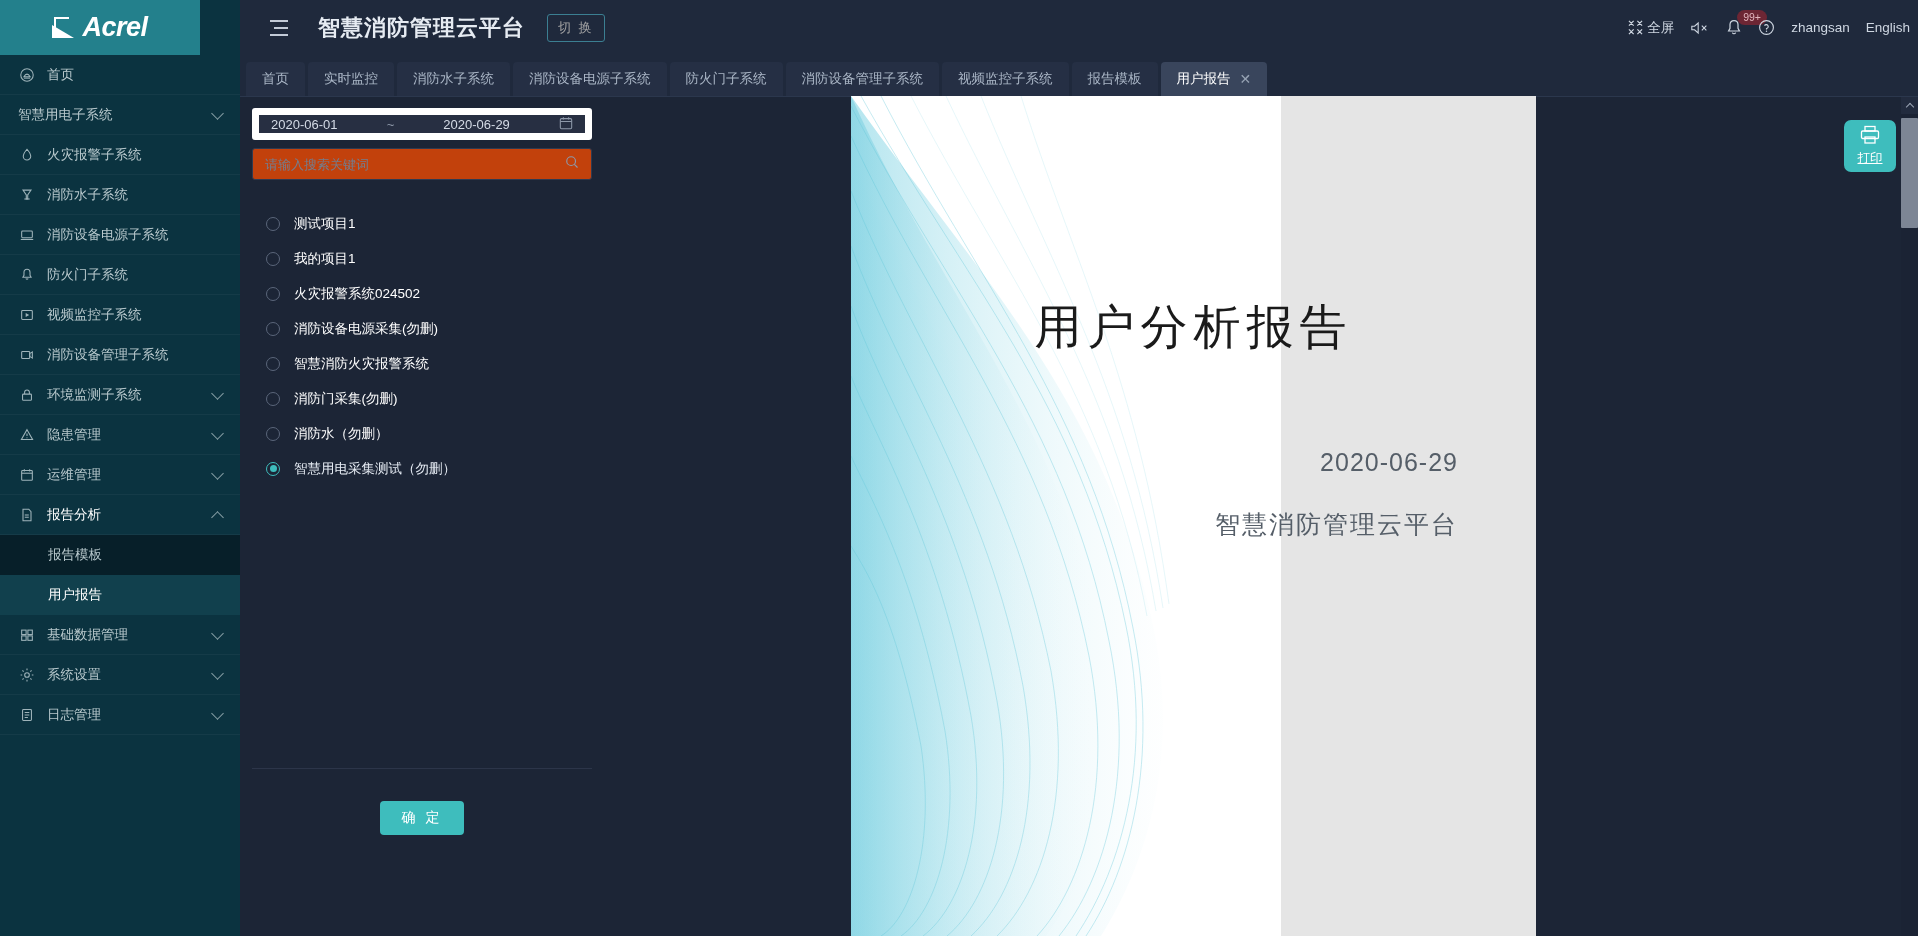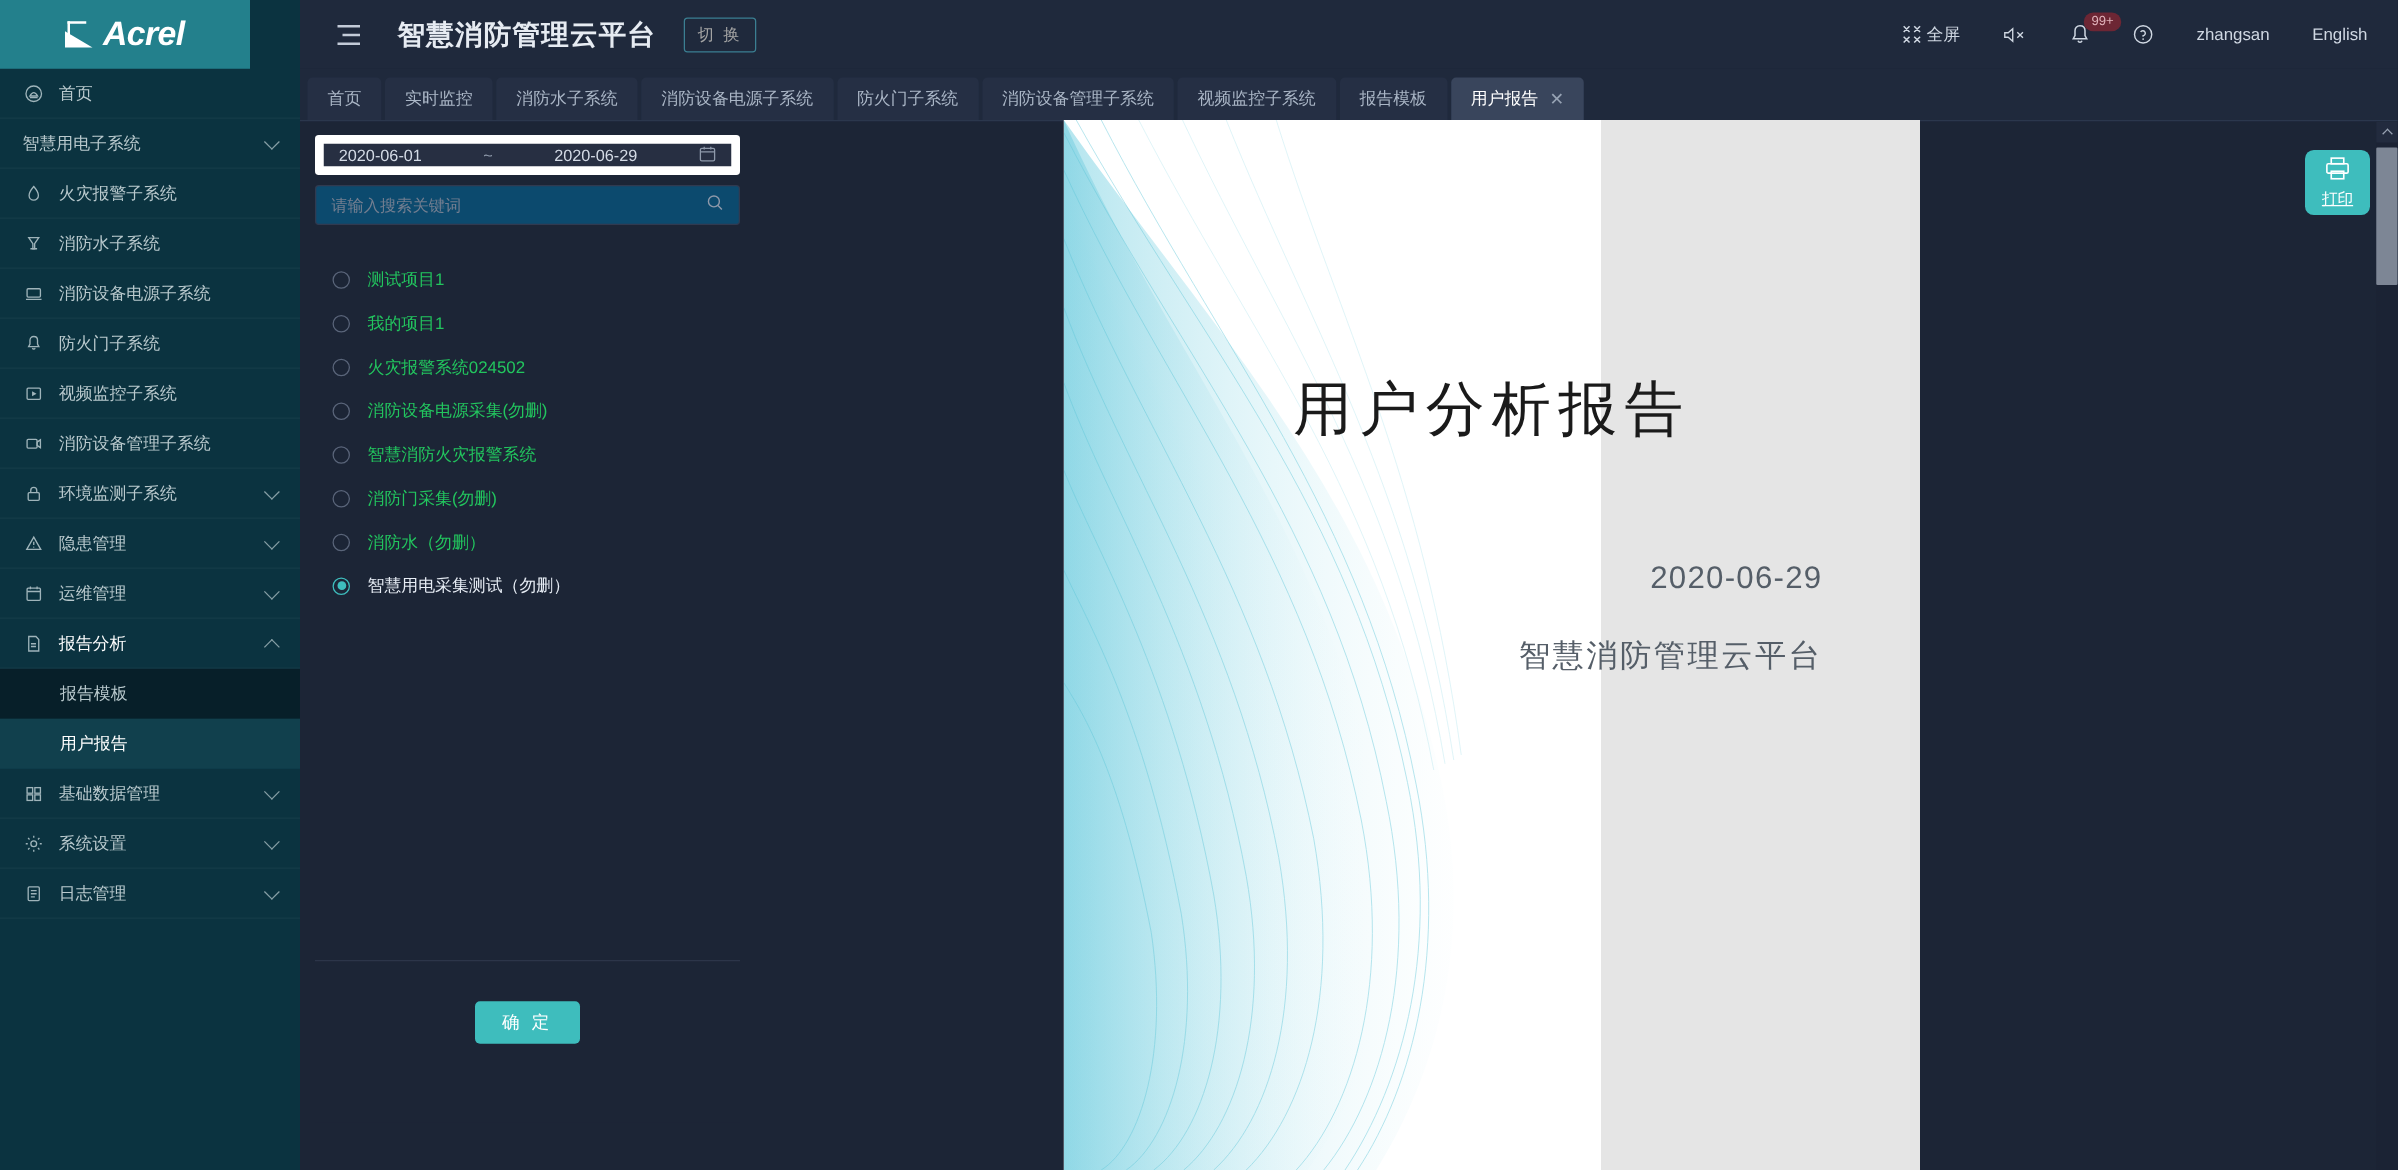--- a/index.html
+++ b/index.html
@@ -89,21 +89,21 @@
     margin-left:26px; color:#e6ebf2;
     font-size:22px; font-weight:bold; letter-spacing:1px;
   }
   #switch-btn {
     margin-left:22px; padding:4px 10px;
     border:1px solid #3b7f92; border-radius:3px;
     color:#a3a3a3; font-size:13px; cursor:pointer; letter-spacing:2px;
   }
   #header-right {
     margin-left:auto; display:flex; 
-    padding-right:24px; gap:34px; color:#cfd7e2; font-size:13.5px;
+    padding-right:8px; gap:16px; color:#cfd7e2; font-size:13.5px;
   }
   .hr-item { display:flex; align-items:center; cursor:pointer; position:relative; }
   .hr-item svg { display:block; }
   #fullscreen-label { margin-left:4px; }
   #bell-badge {
     position:absolute; left:11px; top:-9px;
     background:#6d2634; color:#e1b4bc;
     border-radius:9px; padding:1px 6px; font-size:10.5px;
     line-height:13px; white-space:nowrap;
   }
@@ -132,34 +132,34 @@
   }
   #daterange {
     height:32px; background:#272f42; border:7px solid #ffffff;
     border-radius:3px; display:flex; align-items:center;
     padding:0 12px; color:#d4dbe6; font-size:13px; cursor:pointer;
   }
   #daterange .dr-date { flex:0 0 auto; }
   #daterange .dr-sep { margin:0 auto; color:#8e99aa; }
   #daterange .cal-icon { margin-left:auto; }
   #searchbox {
-    margin-top:8px; height:32px; background:#0c4a6e;
+    margin-top:8px; height:32px; background:#c2410c;
     border:1px solid #303a50; border-radius:3px;
     display:flex; align-items:center; padding:0 12px;
   }
   #searchbox input {
     flex:1; background:transparent; border:none; outline:none;
     color:#d4dbe6; font-size:13px;
     font-family:"Liberation Sans","DejaVu Sans",sans-serif;
   }
   #searchbox input::placeholder { color:#737e90; }
   #radio-list { margin-top:26px; }
   .radio-row {
     height:35px; display:flex; align-items:center;
-    color:#22c55e; font-size:13.5px; cursor:pointer;
+    color:#ffffff; font-size:13.5px; cursor:pointer;
   }
   .radio-mark {
     width:14px; height:14px; border-radius:50%;
     border:1.5px solid #5a657a; margin-right:14px; margin-left:14px;
     flex:0 0 14px; position:relative;
   }
   .radio-row.checked .radio-mark { border-color:#3ebdbd; }
   .radio-row.checked .radio-mark::after {
     content:""; position:absolute; left:50%; top:50%;
     width:7px; height:7px; margin:-3.5px 0 0 -3.5px;

